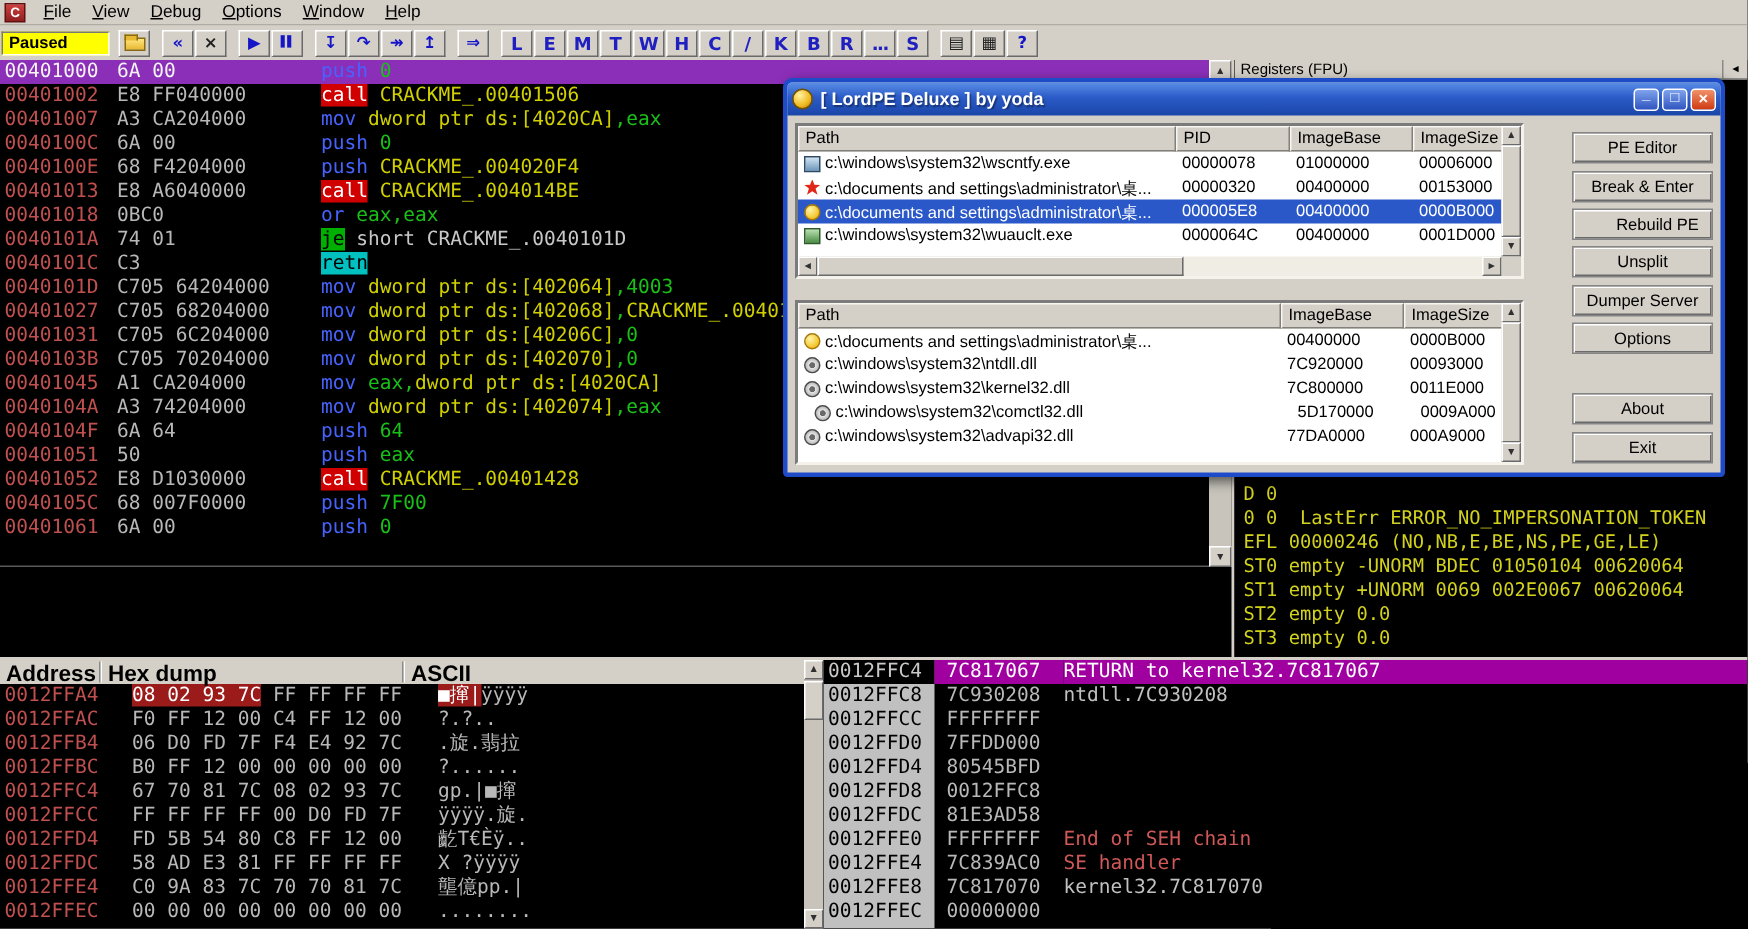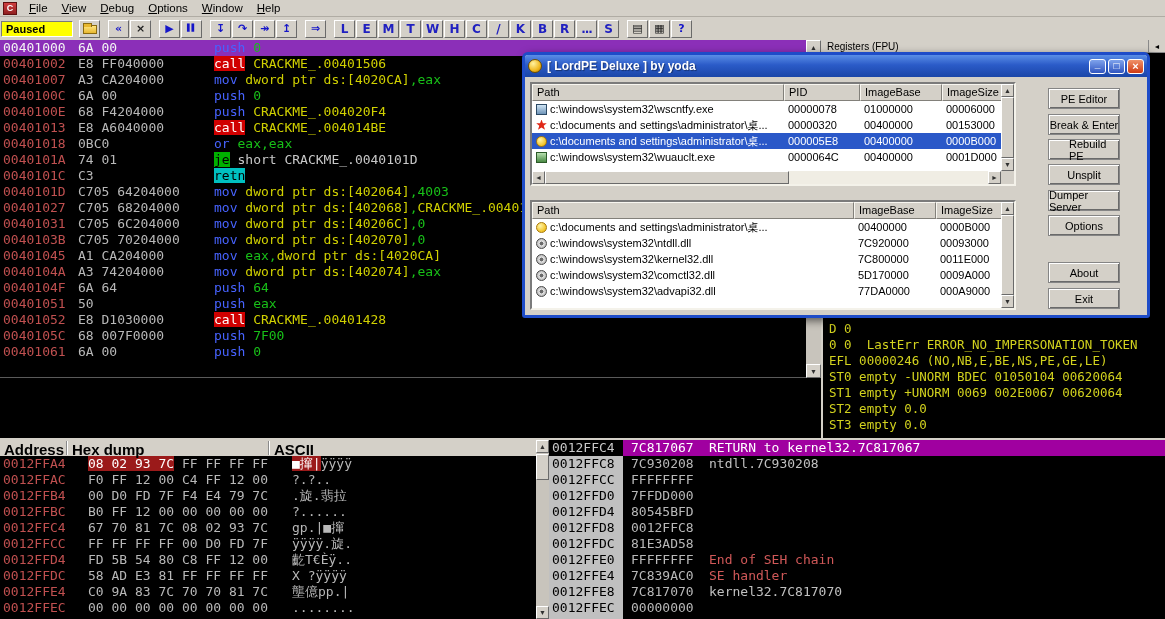--- a/index.html
+++ b/index.html
@@ -126,21 +126,21 @@
 .lv-proc .lv-vsb{bottom:13px}
 .lv-mod .lv-vsb{bottom:0}
 .lv-vsb .sbb{height:13px;flex:none}
 .lv-thumb{flex:1;background:#d4d0c8;border:1px solid;border-color:#ffffff #6a6a6a #6a6a6a #ffffff}
 .lv-hsb{position:absolute;left:0;right:13px;bottom:0;height:13px;display:flex;background:#f0ede4}
 .lv-hsb .sbb{width:13px;flex:none}
 .lv-htrack{flex:1;position:relative}
 .lv-hthumb{position:absolute;left:0;top:0;height:13px;width:55%;background:#d4d0c8;border:1px solid;border-color:#ffffff #6a6a6a #6a6a6a #ffffff}
 .lv-corner{position:absolute;right:0;bottom:0;width:13px;height:13px;background:#d4d0c8}
 
-.lp-btn{position:absolute;left:523px;width:72px;height:21px;background:#d4d0c8;border:1px solid #858585;box-shadow:inset 1px 1px 0 #ffffff,inset -1px -1px 0 #6a6a6a;font-size:11px;display:flex;align-items:center;justify-content:center;cursor:default}
+.lp-btn{position:absolute;left:523px;width:94px;height:21px;background:#d4d0c8;border:1px solid #858585;box-shadow:inset 1px 1px 0 #ffffff,inset -1px -1px 0 #6a6a6a;font-size:11px;display:flex;align-items:center;justify-content:center;cursor:default}
 </style>
 </head>
 <body>
 
 <div id="app">
 
   <div class="menubar">
     <div class="app-icon">
         <span>C</span>
       </div>
@@ -287,21 +287,21 @@
       <div class="dump-header">
         <span class="dh dh1">Address</span>
         <span class="dh dh2">Hex dump</span>
         <span class="dh dh3">ASCII</span>
         <span class="dsep dsep1"></span>
         <span class="dsep dsep2"></span>
       </div>
       <div id="dump-rows">
           <div class="dump-row"><span class="dump-addr">0012FFA4</span><span class="dump-hex"><span class="hl-red">08 02 93 7C</span><span> FF FF FF FF</span></span><span class="dump-ascii"><span class="hl-red">■撺|</span><span>ÿÿÿÿ</span></span></div>
           <div class="dump-row"><span class="dump-addr">0012FFAC</span><span class="dump-hex"><span>F0 FF 12 00 C4 FF 12 00</span></span><span class="dump-ascii"><span>?.?..</span></span></div>
-          <div class="dump-row"><span class="dump-addr">0012FFB4</span><span class="dump-hex"><span>00 D0 FD 7F F4 E4 79 7C</span></span><span class="dump-ascii"><span>.旋.翡拉</span></span></div>
+          <div class="dump-row"><span class="dump-addr">0012FFB4</span><span class="dump-hex"><span>06 D0 FD 7F F4 E4 92 7C</span></span><span class="dump-ascii"><span>.旋.翡拉</span></span></div>
           <div class="dump-row"><span class="dump-addr">0012FFBC</span><span class="dump-hex"><span>B0 FF 12 00 00 00 00 00</span></span><span class="dump-ascii"><span>?......</span></span></div>
           <div class="dump-row"><span class="dump-addr">0012FFC4</span><span class="dump-hex"><span>67 70 81 7C 08 02 93 7C</span></span><span class="dump-ascii"><span>gp.|■撺</span></span></div>
           <div class="dump-row"><span class="dump-addr">0012FFCC</span><span class="dump-hex"><span>FF FF FF FF 00 D0 FD 7F</span></span><span class="dump-ascii"><span>ÿÿÿÿ.旋.</span></span></div>
           <div class="dump-row"><span class="dump-addr">0012FFD4</span><span class="dump-hex"><span>FD 5B 54 80 C8 FF 12 00</span></span><span class="dump-ascii"><span>齕T€Èÿ..</span></span></div>
           <div class="dump-row"><span class="dump-addr">0012FFDC</span><span class="dump-hex"><span>58 AD E3 81 FF FF FF FF</span></span><span class="dump-ascii"><span>X ?ÿÿÿÿ</span></span></div>
           <div class="dump-row"><span class="dump-addr">0012FFE4</span><span class="dump-hex"><span>C0 9A 83 7C 70 70 81 7C</span></span><span class="dump-ascii"><span>壟億pp.|</span></span></div>
           <div class="dump-row"><span class="dump-addr">0012FFEC</span><span class="dump-hex"><span>00 00 00 00 00 00 00 00</span></span><span class="dump-ascii"><span>........</span></span></div>
         </div>
     </div>
 
@@ -425,21 +425,21 @@
             </div>
             <div class="lv-row">
               <div class="lv-cell" style="width: 322px;">
                 <span class="ic ic-dll"></span>
                 <span>c:\windows\system32\kernel32.dll</span>
               </div>
               <div class="lv-cell" style="width: 82px;">7C800000</div>
               <div class="lv-cell" style="width: 69px;">0011E000</div>
             </div>
             <div class="lv-row">
-              <div class="lv-cell" style="width: 322px;">
+              <div class="lv-cell" style="width: 322px; margin-left: 7px;">
                 <span class="ic ic-dll"></span>
                 <span>c:\windows\system32\comctl32.dll</span>
               </div>
               <div class="lv-cell" style="width: 82px;">5D170000</div>
               <div class="lv-cell" style="width: 69px;">0009A000</div>
             </div>
             <div class="lv-row">
               <div class="lv-cell" style="width: 322px;">
                 <span class="ic ic-dll"></span>
                 <span>c:\windows\system32\advapi32.dll</span>

